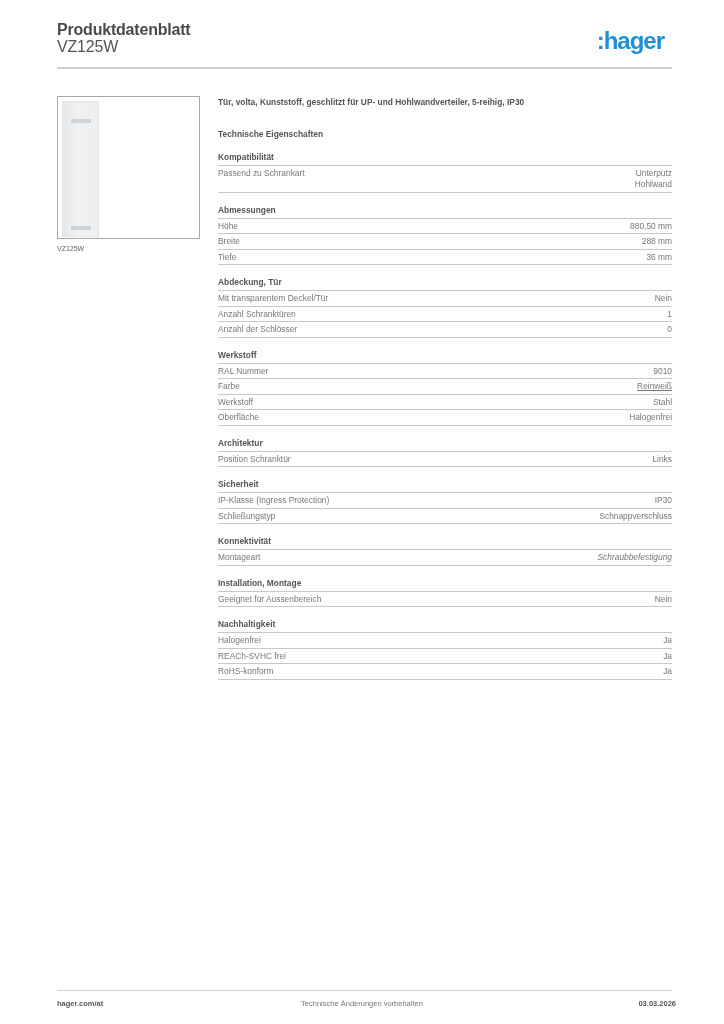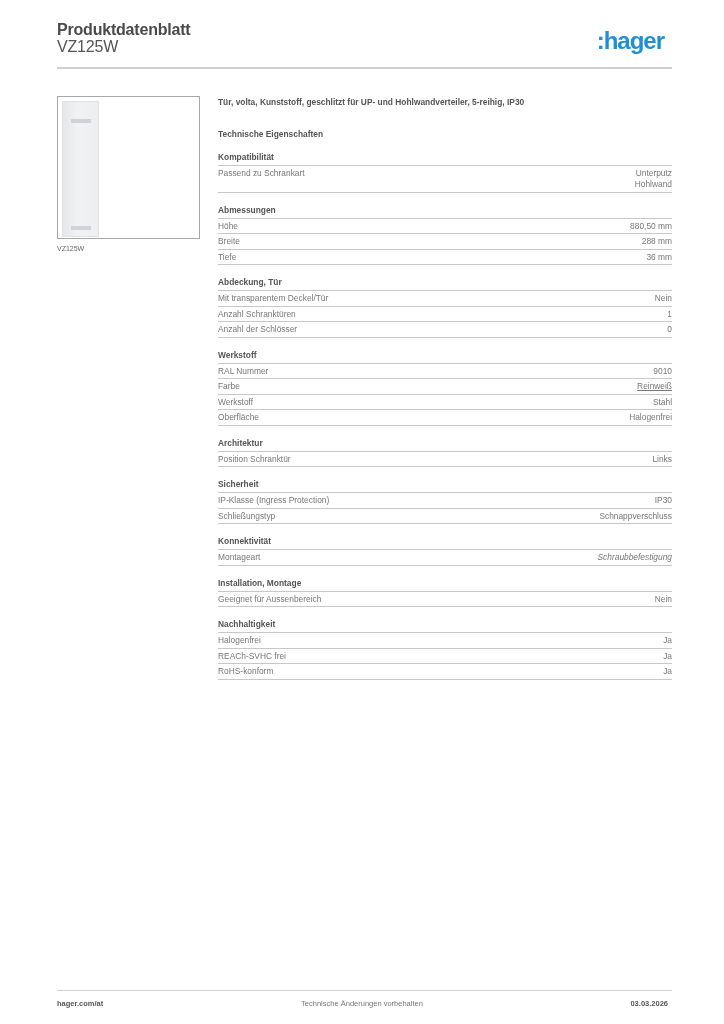--- a/index.html
+++ b/index.html
@@ -17,21 +17,21 @@
     .content { position: absolute; left: 218px; top: 95px; width: 454px; }
     .product-desc { font-size: 8.4px; font-weight: bold; color: #555; height: 14px; line-height: 14px; }
     .section-main { font-size: 8.4px; font-weight: bold; color: #555; margin-top: 19px; height: 12px; line-height: 12px; }
     .group { margin-top: 12px; }
     .group-title { font-size: 8.4px; font-weight: bold; color: #555; line-height: 11px; padding-bottom: 2px; border-bottom: 1.5px solid #c8c8c8; }
     .row { display: flex; justify-content: space-between; font-size: 8.4px; color: #777; border-bottom: 1.5px solid #c8c8c8; line-height: 11px; padding: 2px 0 1.5px 0; }
     .row .val { text-align: right; }
     .footer-rule { position: absolute; left: 57px; top: 990px; width: 615px; height: 1px; background: #d0d0d0; }
     .footer-left { position: absolute; left: 57px; top: 999px; font-size: 7.5px; font-weight: bold; color: #555; }
     .footer-center { position: absolute; left: 0; width: 724px; text-align: center; top: 999px; font-size: 7.5px; color: #777; }
-    .footer-right { position: absolute; right: 56px; top: 999px; font-size: 7.5px; font-weight: bold; color: #555; }
+    .footer-right { position: absolute; right: 48px; top: 999px; font-size: 7.5px; font-weight: bold; color: #555; }
   </style>
 </head>
 <body>
 
 <div>
   <div class="doc-title">Produktdatenblatt</div>
   <div class="doc-subtitle">VZ125W</div>
   <div class="logo">:hager</div>
   <div class="header-rule"></div>
 </div>

